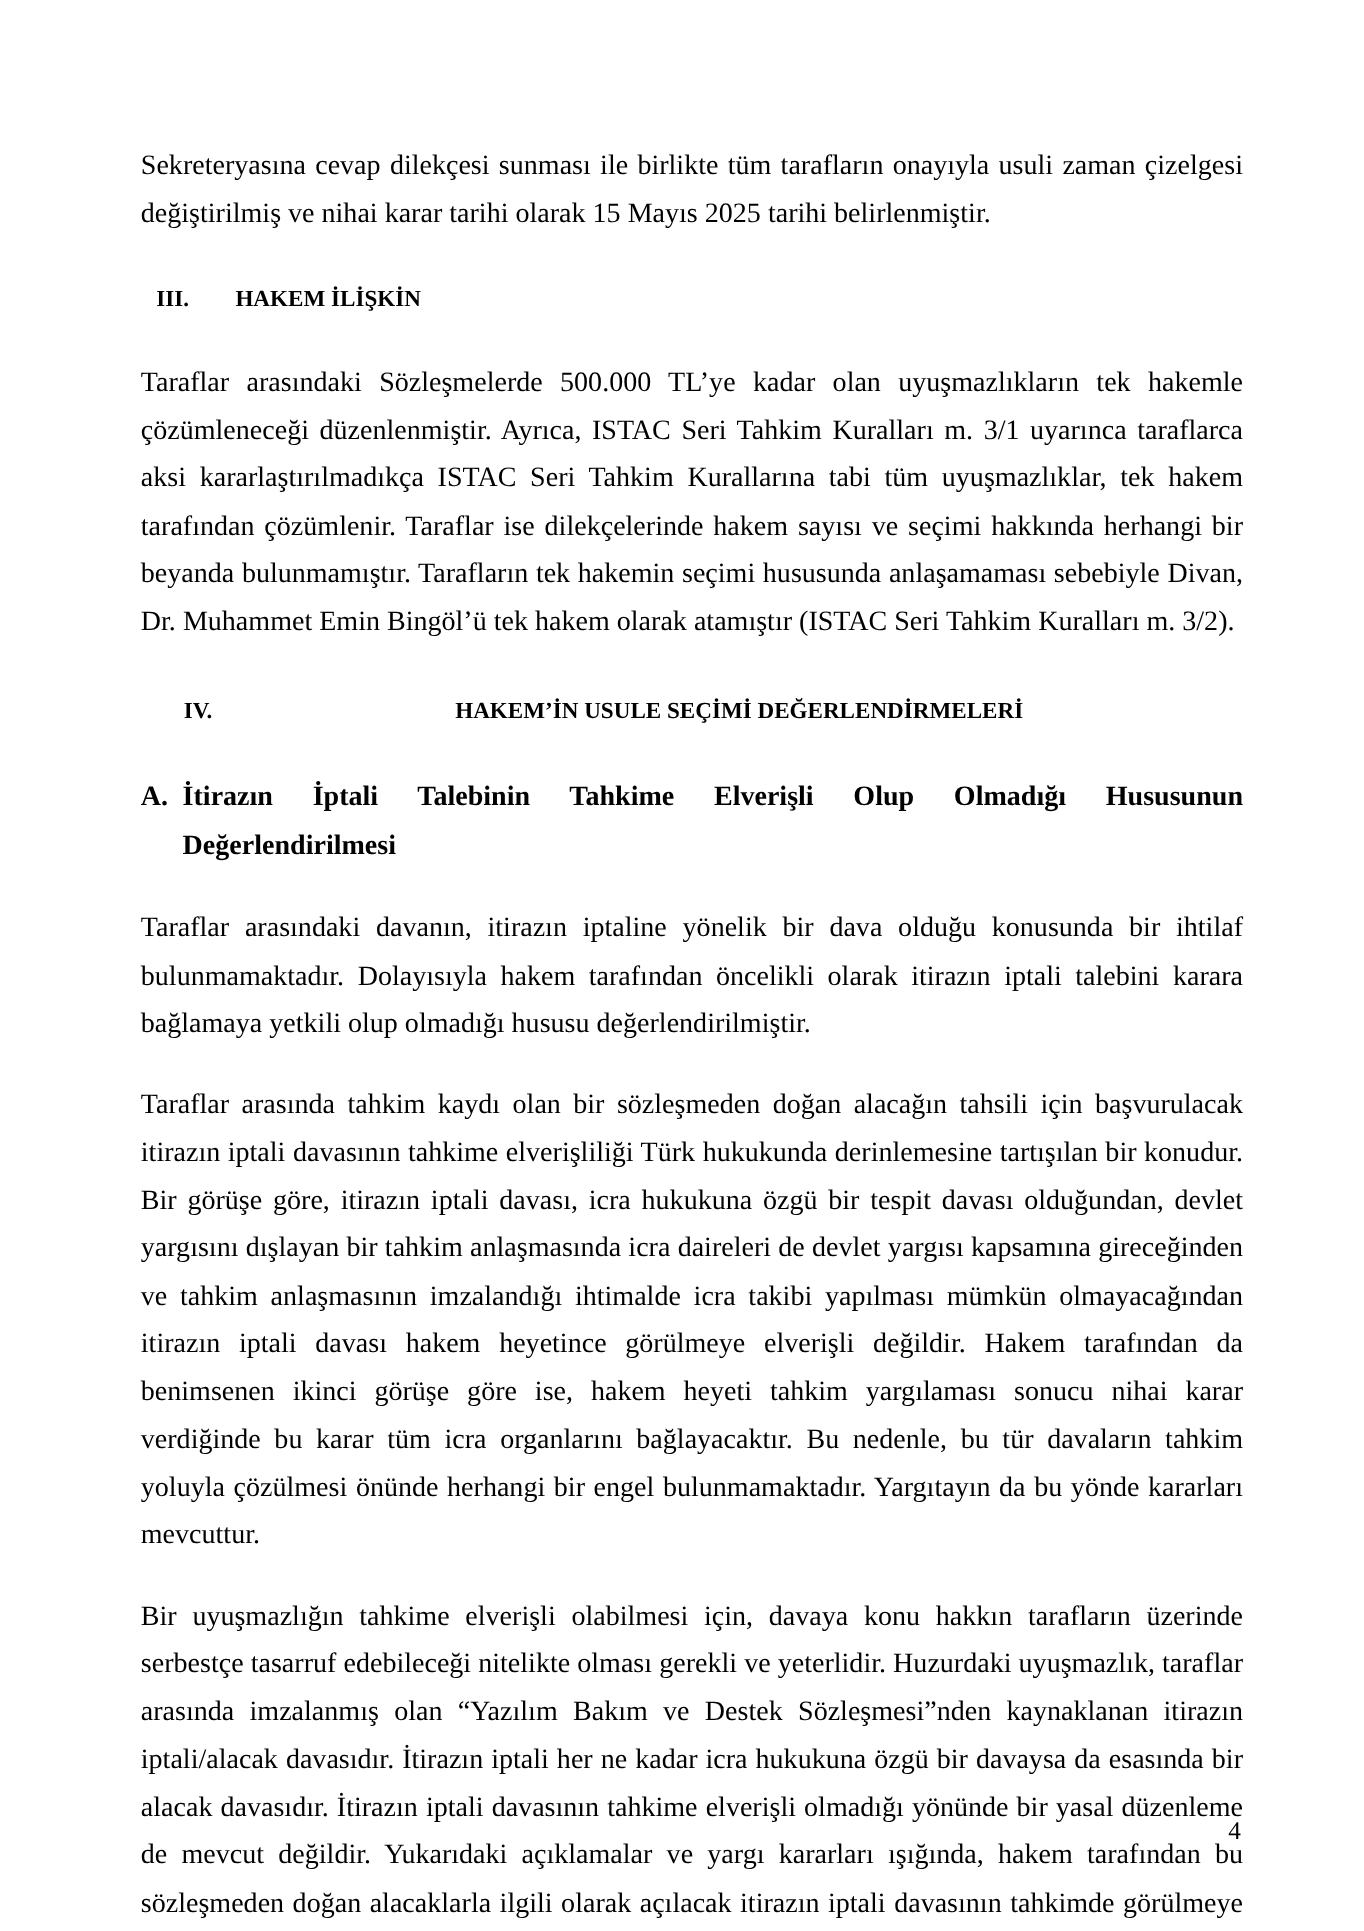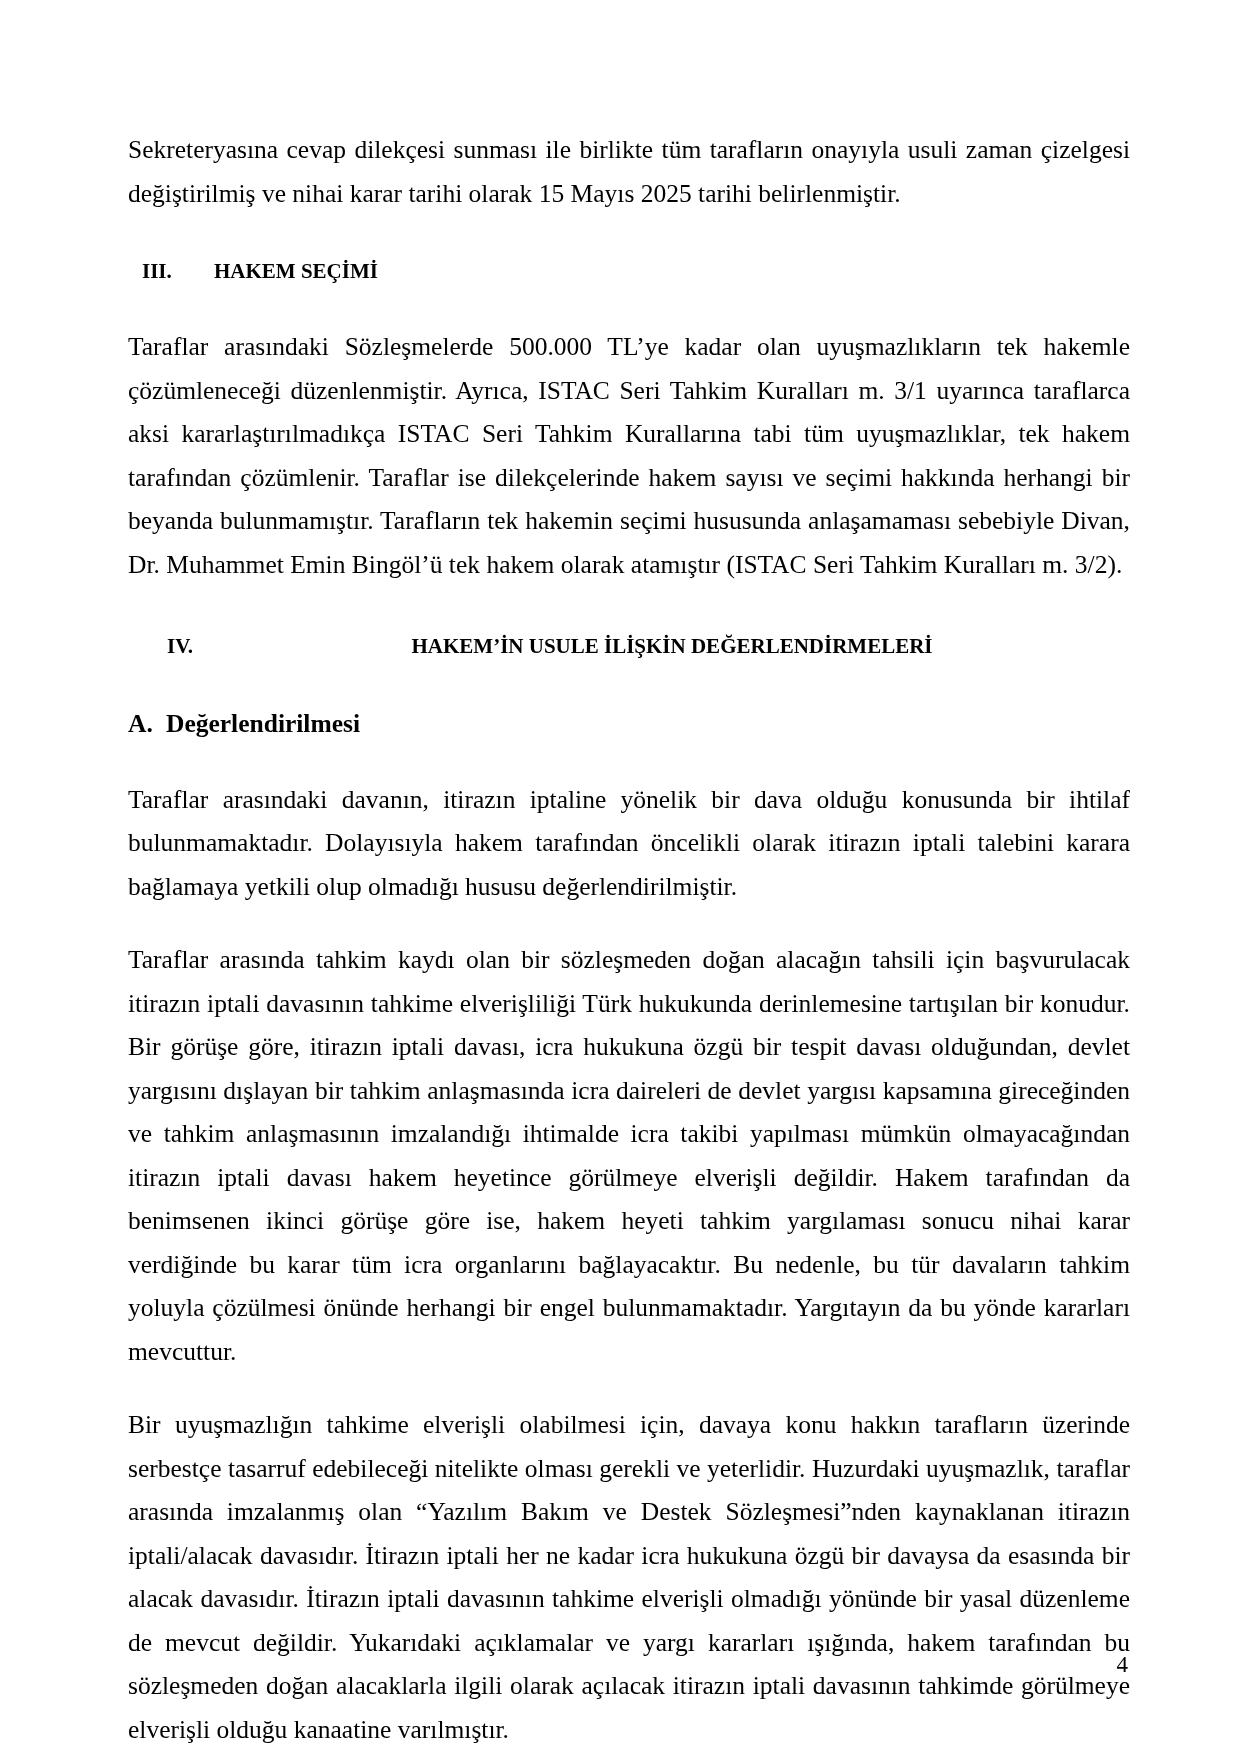--- a/index.html
+++ b/index.html
@@ -100,33 +100,34 @@
 </head>
 <body>
 
 <div class="page">
   <div class="content">
 
     <p class="body-par">Sekreteryasına cevap dilekçesi sunması ile birlikte tüm tarafların onayıyla usuli zaman çizelgesi değiştirilmiş ve nihai karar tarihi olarak 15 Mayıs 2025 tarihi belirlenmiştir.</p>
 
     <div class="h-roman">
       <span class="num">III.</span>
-      <span class="txt">HAKEM SEÇİMİ</span>
+      <span class="txt">HAKEM İLİŞKİN</span>
     </div>
 
     <p class="body-par">Taraflar arasındaki Sözleşmelerde 500.000 TL’ye kadar olan uyuşmazlıkların tek hakemle çözümleneceği düzenlenmiştir. Ayrıca, ISTAC Seri Tahkim Kuralları m. 3/1 uyarınca taraflarca aksi kararlaştırılmadıkça ISTAC Seri Tahkim Kurallarına tabi tüm uyuşmazlıklar, tek hakem tarafından çözümlenir. Taraflar ise dilekçelerinde hakem sayısı ve seçimi hakkında herhangi bir beyanda bulunmamıştır. Tarafların tek hakemin seçimi hususunda anlaşamaması sebebiyle Divan, Dr. Muhammet Emin Bingöl’ü tek hakem olarak atamıştır (ISTAC Seri Tahkim Kuralları m. 3/2).</p>
 
     <div class="h-roman iv">
       <span class="num">IV.</span>
-      <span class="txt">HAKEM’İN USULE İLİŞKİN DEĞERLENDİRMELERİ</span>
+      <span class="txt">HAKEM’İN USULE SEÇİMİ DEĞERLENDİRMELERİ</span>
     </div>
 
     <div class="h-letter">
       <span class="num">A.</span>
       <span class="txt">
+        <span class="jline">İtirazın İptali Talebinin Tahkime Elverişli Olup Olmadığı Hususunun</span>
         <span class="lastline">Değerlendirilmesi</span>
       </span>
     </div>
 
     <p class="body-par">Taraflar arasındaki davanın, itirazın iptaline yönelik bir dava olduğu konusunda bir ihtilaf bulunmamaktadır. Dolayısıyla hakem tarafından öncelikli olarak itirazın iptali talebini karara bağlamaya yetkili olup olmadığı hususu değerlendirilmiştir.</p>
 
     <p class="body-par">Taraflar arasında tahkim kaydı olan bir sözleşmeden doğan alacağın tahsili için başvurulacak itirazın iptali davasının tahkime elverişliliği Türk hukukunda derinlemesine tartışılan bir konudur. Bir görüşe göre, itirazın iptali davası, icra hukukuna özgü bir tespit davası olduğundan, devlet yargısını dışlayan bir tahkim anlaşmasında icra daireleri de devlet yargısı kapsamına gireceğinden ve tahkim anlaşmasının imzalandığı ihtimalde icra takibi yapılması mümkün olmayacağından itirazın iptali davası hakem heyetince görülmeye elverişli değildir. Hakem tarafından da benimsenen ikinci görüşe göre ise, hakem heyeti tahkim yargılaması sonucu nihai karar verdiğinde bu karar tüm icra organlarını bağlayacaktır. Bu nedenle, bu tür davaların tahkim yoluyla çözülmesi önünde herhangi bir engel bulunmamaktadır. Yargıtayın da bu yönde kararları mevcuttur.</p>
 
     <p class="body-par tight">Bir uyuşmazlığın tahkime elverişli olabilmesi için, davaya konu hakkın tarafların üzerinde serbestçe tasarruf edebileceği nitelikte olması gerekli ve yeterlidir. Huzurdaki uyuşmazlık, taraflar arasında imzalanmış olan “Yazılım Bakım ve Destek Sözleşmesi”nden kaynaklanan itirazın iptali/alacak davasıdır. İtirazın iptali her ne kadar icra hukukuna özgü bir davaysa da esasında bir alacak davasıdır. İtirazın iptali davasının tahkime elverişli olmadığı yönünde bir yasal düzenleme de mevcut değildir. Yukarıdaki açıklamalar ve yargı kararları ışığında, hakem tarafından bu sözleşmeden doğan alacaklarla ilgili olarak açılacak itirazın iptali davasının tahkimde görülmeye elverişli olduğu kanaatine varılmıştır.</p>
 

